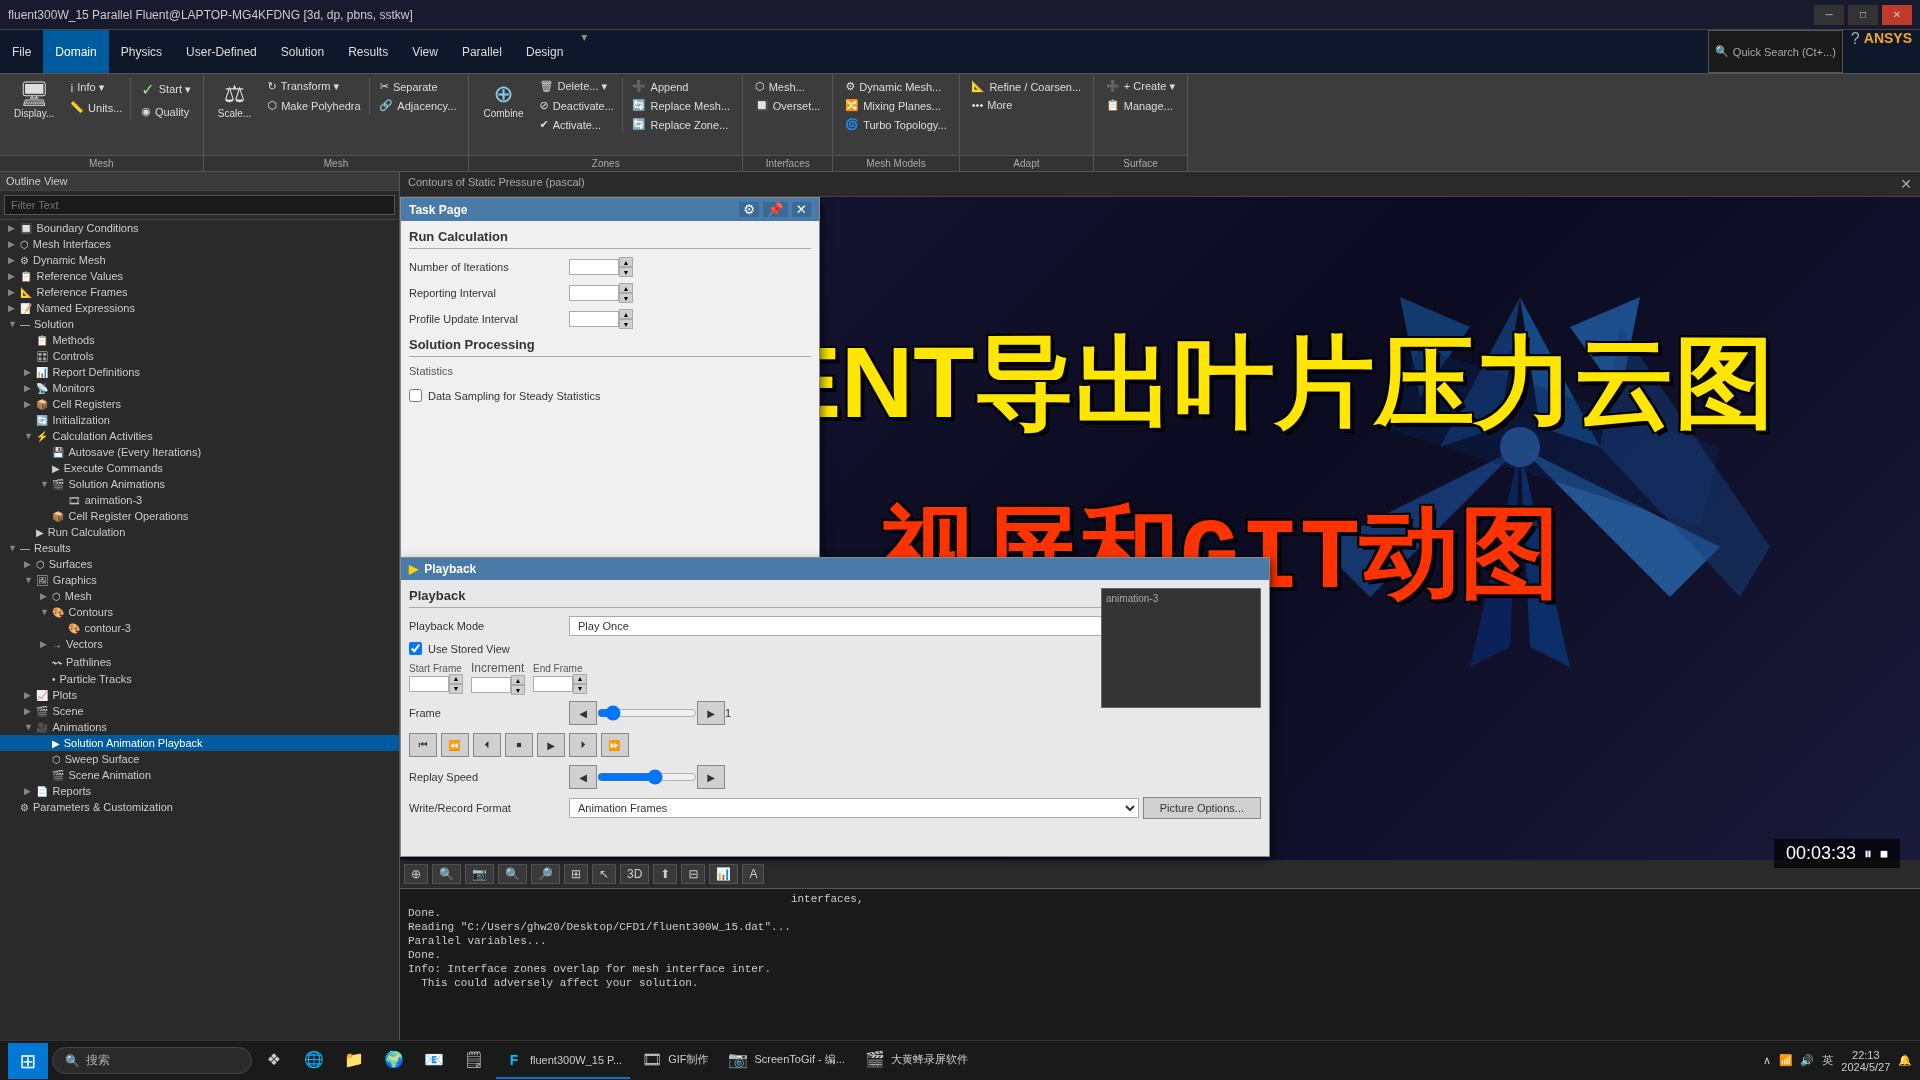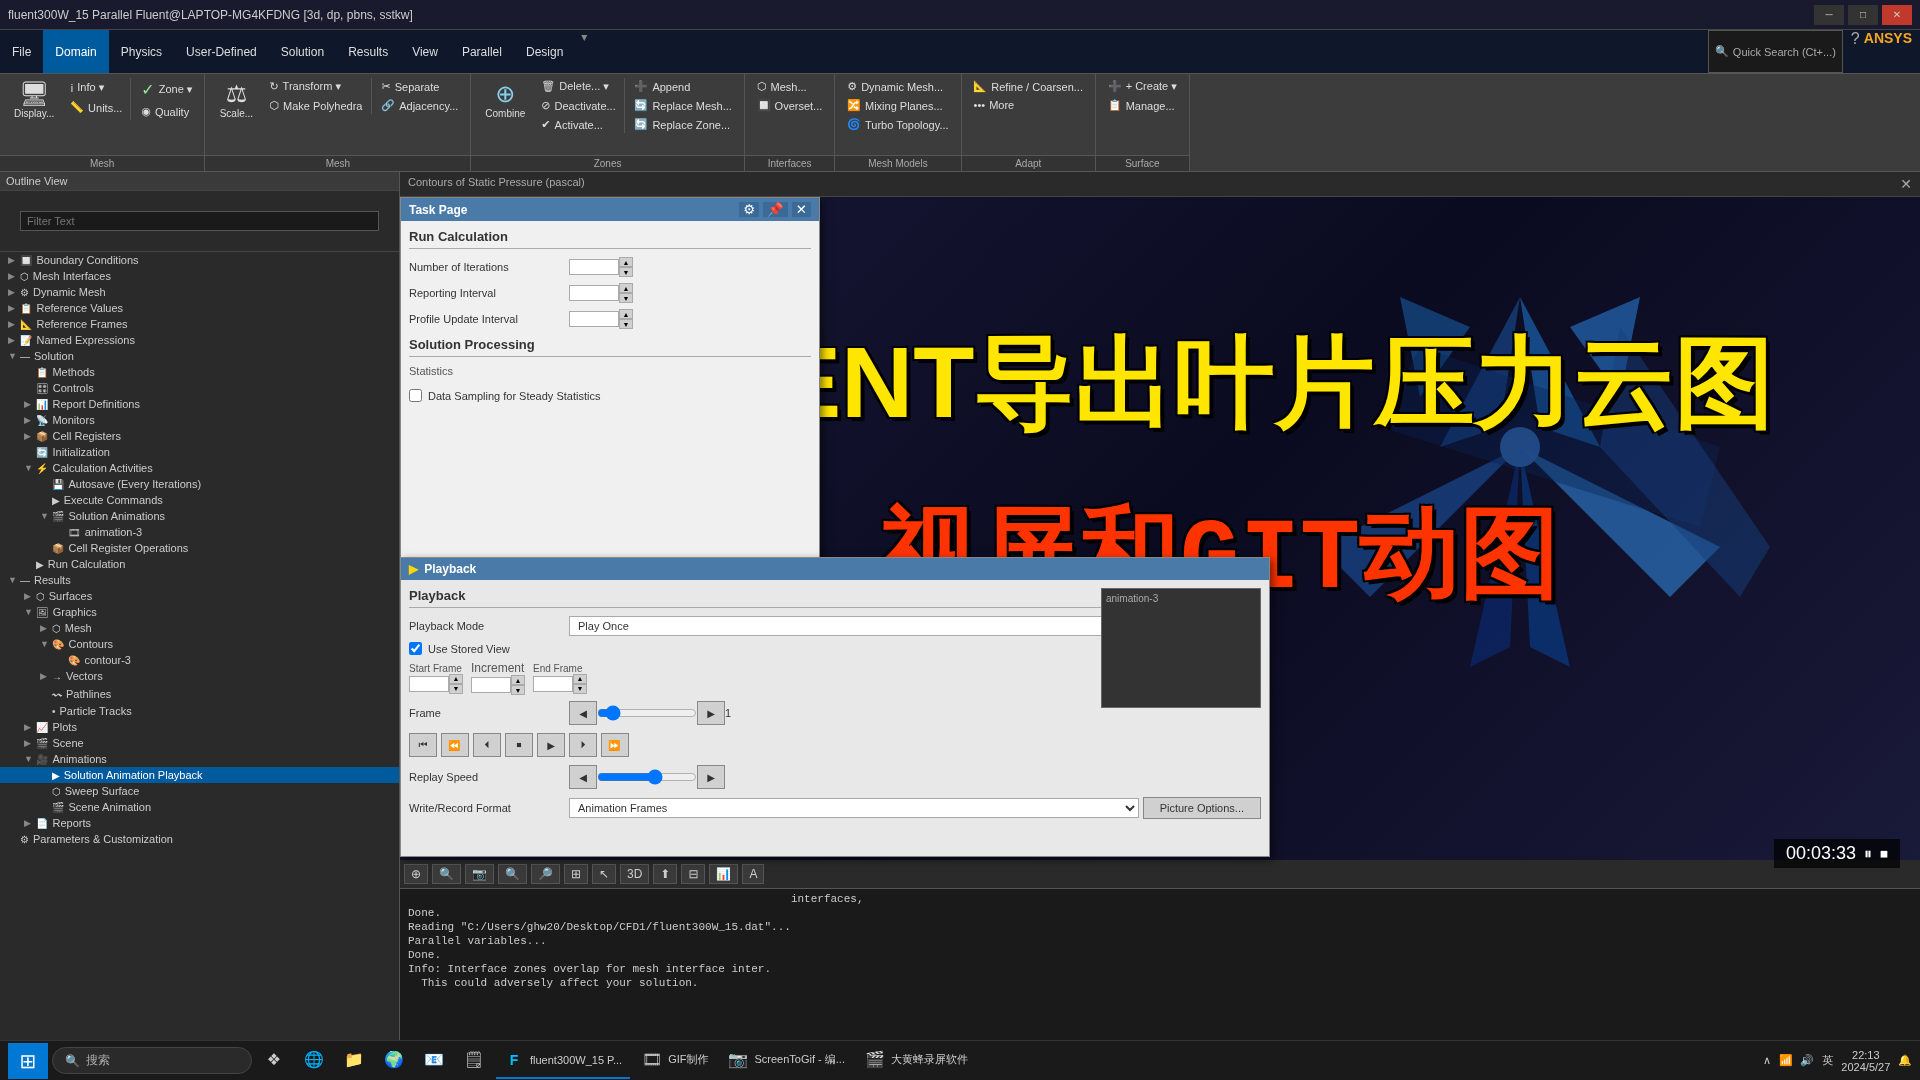--- a/index.html
+++ b/index.html
@@ -30,21 +30,21 @@
     #main {
       display: flex; height: calc(1080px - 30px - 28px - 98px - 28px);
     }
     
     
     #sidebar {
       width: 400px; background: #2a2a2a; border-right: 1px solid #555; overflow-y: auto;
       display: flex; flex-direction: column;
     }
     #filter-box {
-      padding: 20px; border-bottom: 1px solid #444;
+      padding: 4px; border-bottom: 1px solid #444;
     }
     #filter-box input {
       width: 100%; background: #1a1a1a; border: 1px solid #555; color: #ccc;
       padding: 3px 6px; font-size: 11px;
     }
     .tree-item {
       display: flex; align-items: center; padding: 2px 8px; color: #ccc; cursor: pointer;
       font-size: 11px;
     }
     .tree-item.selected { background: #005a9e; color: white; }
@@ -263,21 +263,21 @@
           <span>Info ▾</span>
         </div>
         <div class="small-btn">
           <span>📏</span>
           <span>Units...</span>
         </div>
       </div>
       <div style="display:flex; flex-direction:column; gap:2px; border-left:1px solid #555; padding-left:4px;">
         <div class="small-btn">
           <span style="color:#90EE90; font-size:16px;">✓</span>
-          <span>Zone ▾</span>
+          <span>Start ▾</span>
         </div>
         <div class="small-btn">
           <span>◉</span>
           <span>Quality</span>
         </div>
       </div>
     </div>
     <div class="ribbon-section-name">Mesh</div>
   </div>
 

